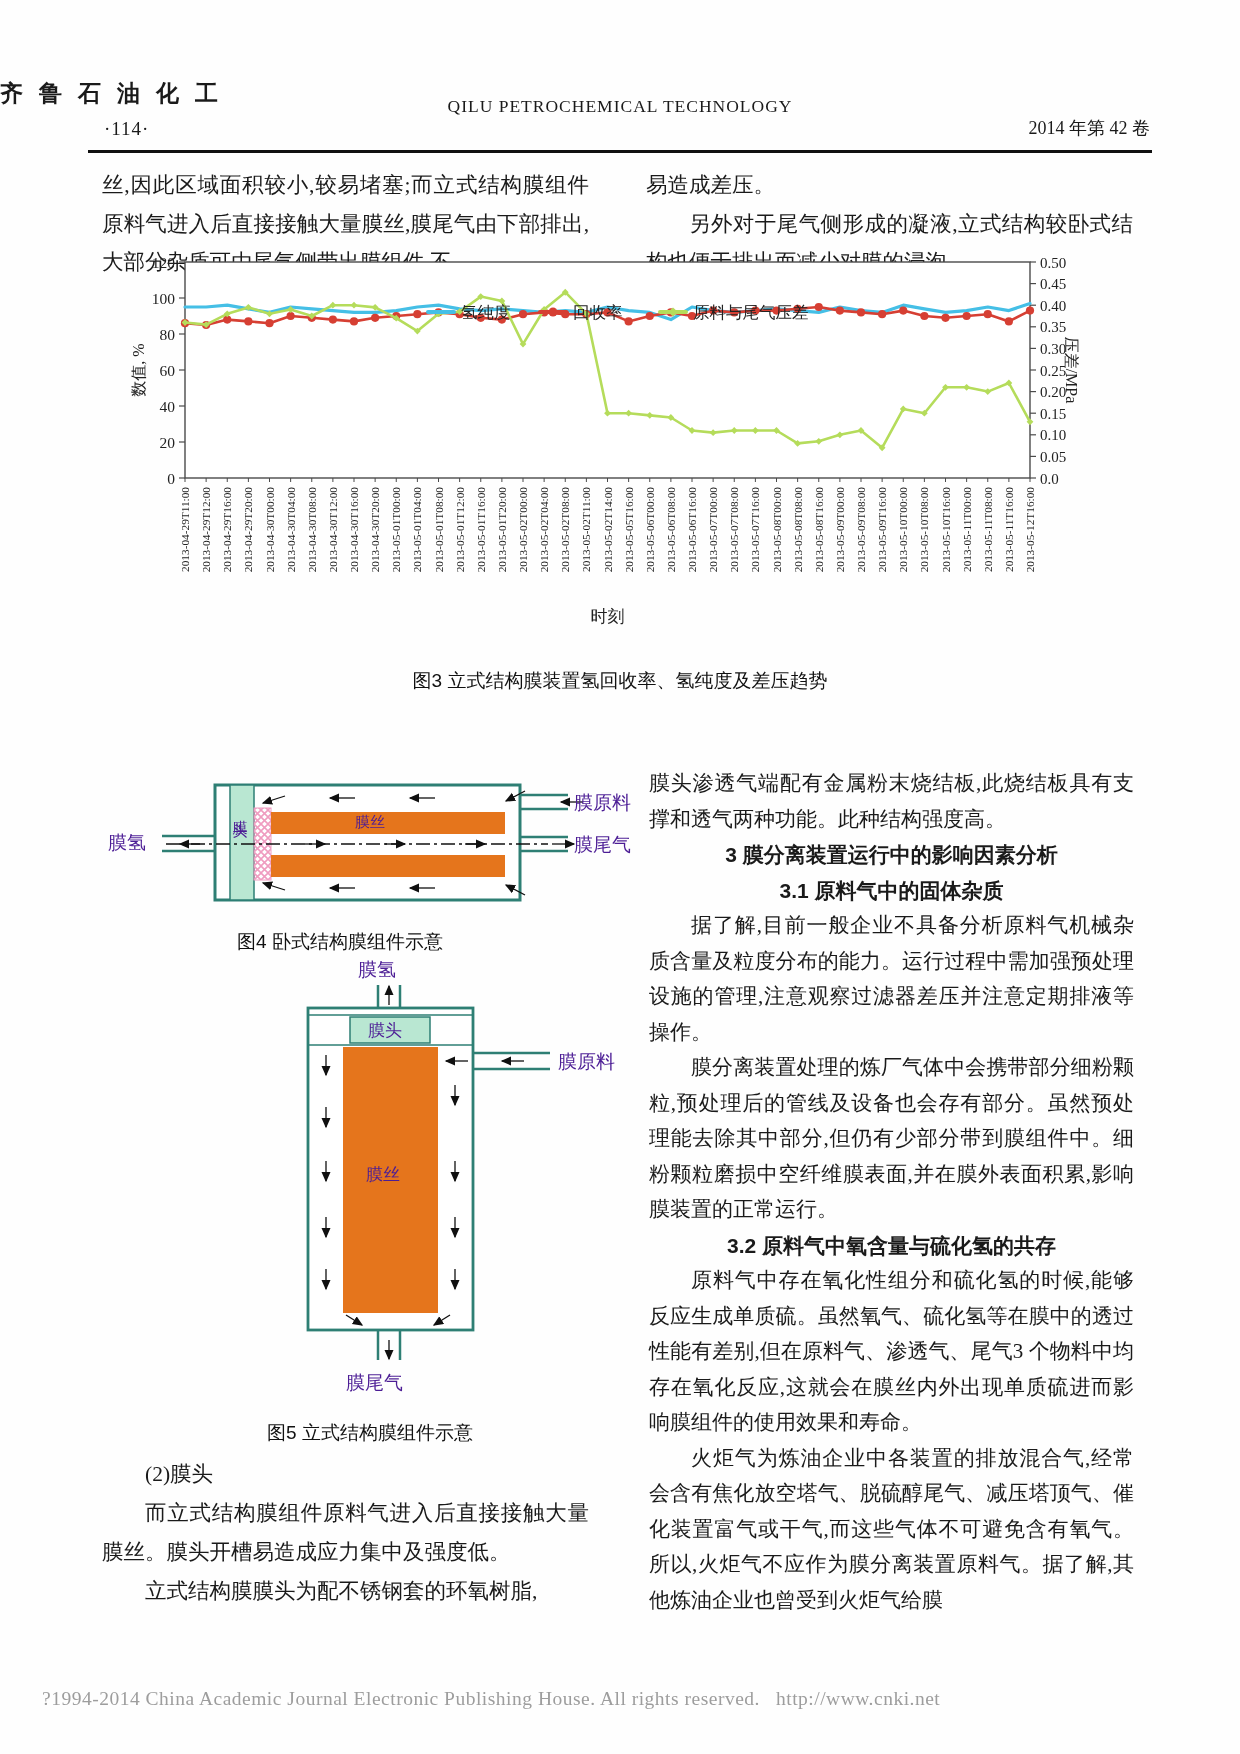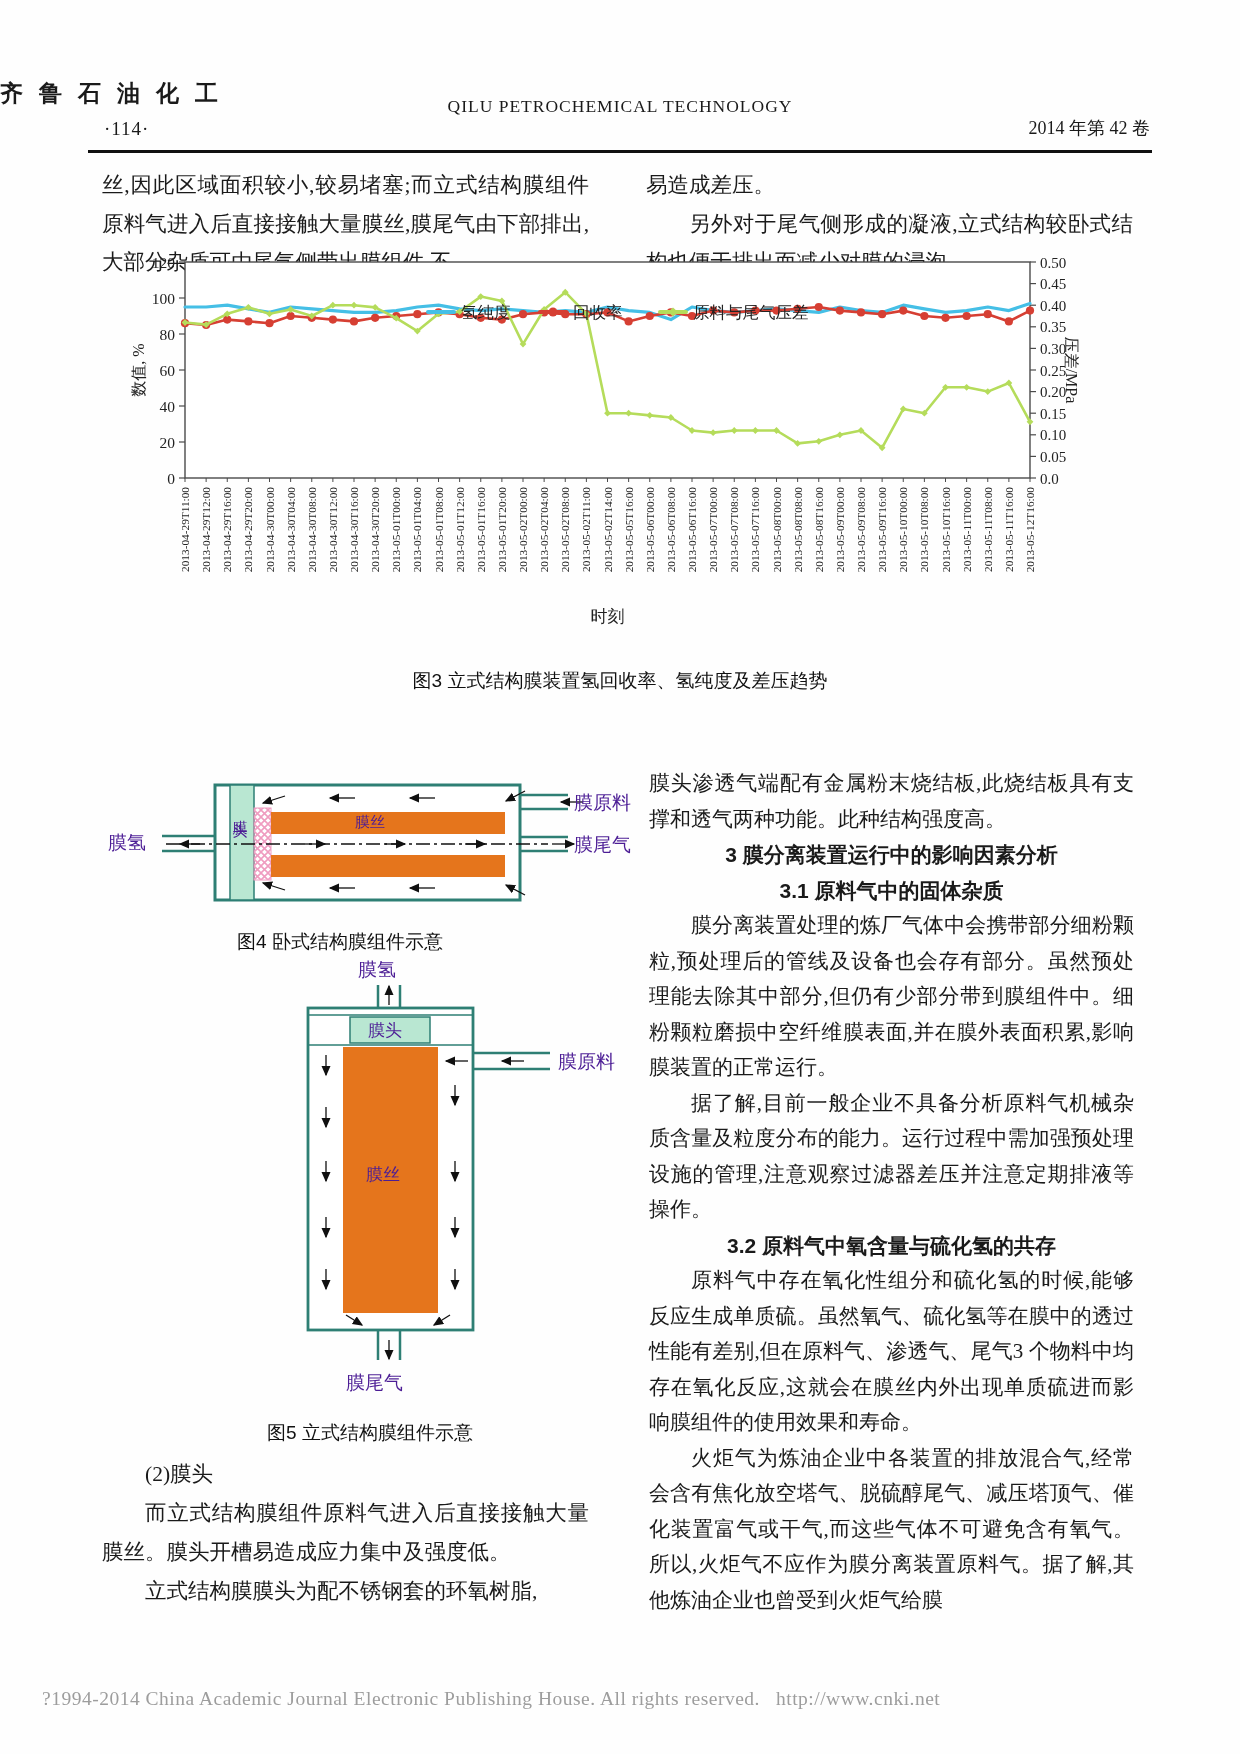--- a/index.html
+++ b/index.html
@@ -362,22 +362,22 @@
   <div class="abs col botpara" style="left:102px; top:1455px; width:487px;">
     <p class="indent">(2)膜头</p>
     <p class="indent">而立式结构膜组件原料气进入后直接接触大量膜丝。膜头开槽易造成应力集中及强度低。</p>
     <p class="indent">立式结构膜膜头为配不锈钢套的环氧树脂,</p>
   </div>
 
   <div class="abs col bodypara" style="left:620px; top:766px; width:485px;margin-left:29px;">
     <p>膜头渗透气端配有金属粉末烧结板,此烧结板具有支撑和透气两种功能。此种结构强度高。</p>
     <p class="h1">3 膜分离装置运行中的影响因素分析</p>
     <p class="h2">3.1 原料气中的固体杂质</p>
+    <p class="indent">据了解,目前一般企业不具备分析原料气机械杂质含量及粒度分布的能力。运行过程中需加强预处理设施的管理,注意观察过滤器差压并注意定期排液等操作。</p>
     <p class="indent">膜分离装置处理的炼厂气体中会携带部分细粉颗粒,预处理后的管线及设备也会存有部分。虽然预处理能去除其中部分,但仍有少部分带到膜组件中。细粉颗粒磨损中空纤维膜表面,并在膜外表面积累,影响膜装置的正常运行。</p>
-    <p class="indent">据了解,目前一般企业不具备分析原料气机械杂质含量及粒度分布的能力。运行过程中需加强预处理设施的管理,注意观察过滤器差压并注意定期排液等操作。</p>
     <p class="h2">3.2 原料气中氧含量与硫化氢的共存</p>
     <p class="indent">原料气中存在氧化性组分和硫化氢的时候,能够反应生成单质硫。虽然氧气、硫化氢等在膜中的透过性能有差别,但在原料气、渗透气、尾气3 个物料中均存在氧化反应,这就会在膜丝内外出现单质硫进而影响膜组件的使用效果和寿命。</p>
     <p class="indent">火炬气为炼油企业中各装置的排放混合气,经常会含有焦化放空塔气、脱硫醇尾气、减压塔顶气、催化装置富气或干气,而这些气体不可避免含有氧气。所以,火炬气不应作为膜分离装置原料气。据了解,其他炼油企业也曾受到火炬气给膜</p>
   </div>
 
   <div class="abs footer" style="left:42px; top:1688px;">?1994-2014 China Academic Journal Electronic Publishing House. All rights reserved.   http://www.cnki.net</div>
 
 </div>
 
 </body></html>

